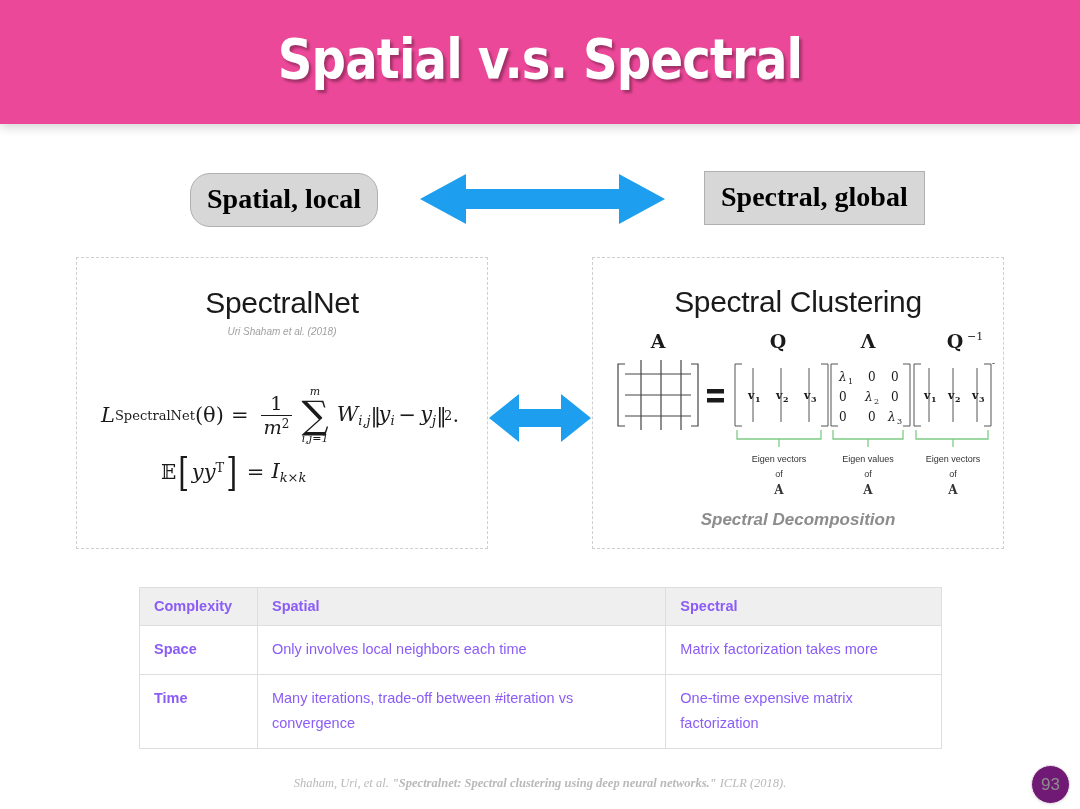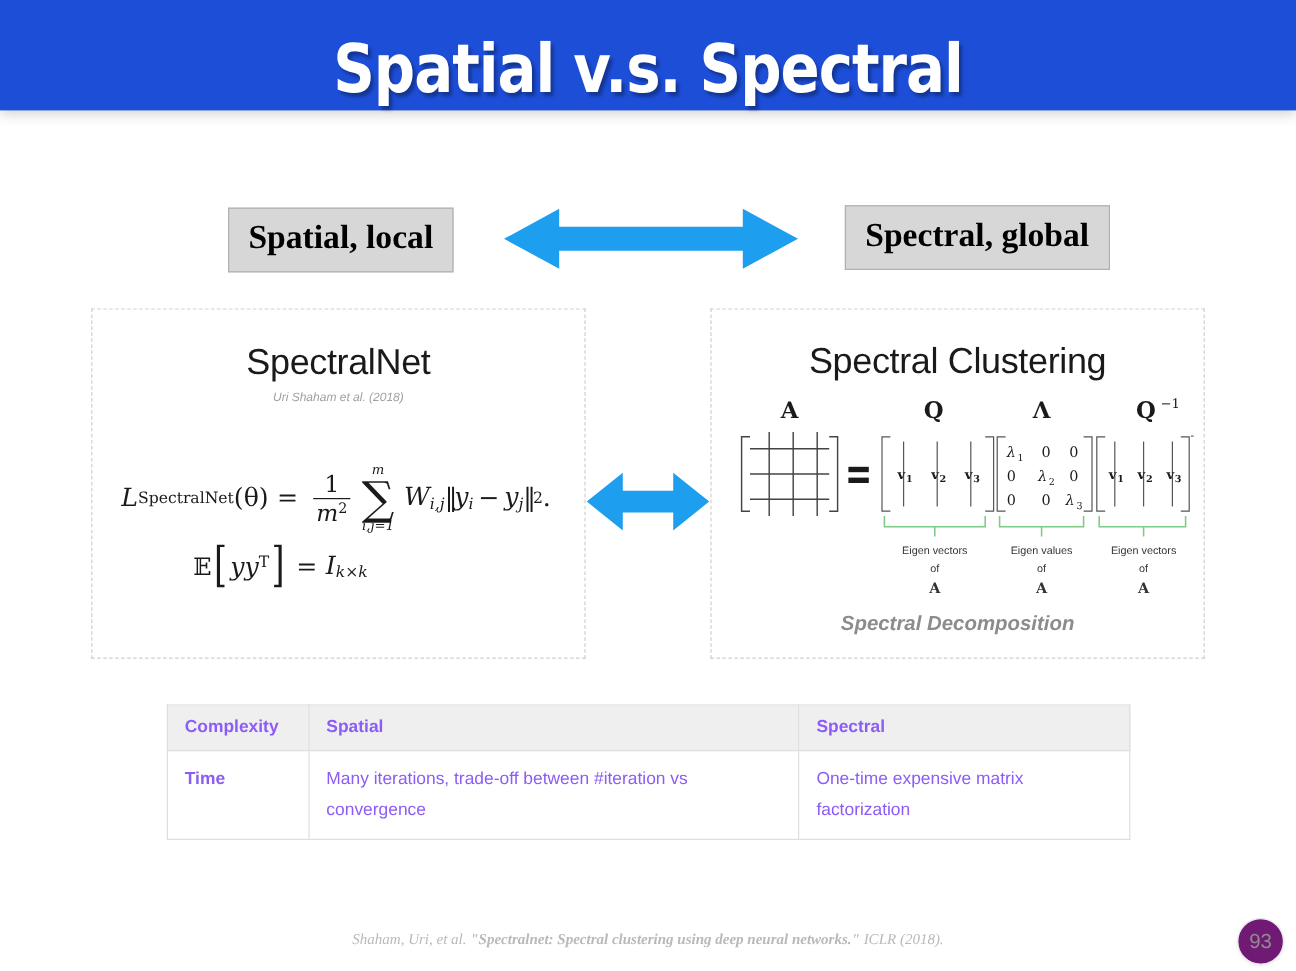--- a/index.html
+++ b/index.html
@@ -14,22 +14,22 @@
     overflow: hidden;
     font-family: "Liberation Sans", sans-serif;
     color: #111;
   }
 
   
   #banner {
     position: absolute;
     left: 0; top: 0;
     width: 1080px;
-    height: 92px;
-    background: #1d4ed8;
+    height: 124px;
+    background: #ec4899;
     box-shadow: 0 3px 10px rgba(0,0,0,0.18);
   }
   #banner-title {
     position: absolute;
     left: 0; right: 0;
     top: 26px;
     text-align: center;
     color: #ffffff;
     font-family: "DejaVu Sans", sans-serif;
     font-weight: bold;
@@ -47,21 +47,21 @@
     border: 1px solid #b0b0b0;
     font-family: "Liberation Serif", serif;
     font-weight: bold;
     font-size: 28px;
     color: #000;
     text-align: center;
     line-height: 1;
     padding: 11px 16px 13px 16px;
     white-space: nowrap;
   }
-  #tag-left  { left: 190px; top: 173px; }
+  #tag-left  { left: 190px; top: 173px; border-radius: 20px; }
   #tag-right { left: 704px; top: 171px; }
 
   #top-arrow {
     position: absolute;
     left: 420px;
     top: 172px;
     width: 245px;
     height: 54px;
   }
 
@@ -427,20 +427,25 @@
     </colgroup>
   <thead>
     <tr>
       <th class="hdr-first">Complexity</th>
       <th>Spatial</th>
       <th>Spectral</th>
     </tr>
   </thead>
   <tbody>
     <tr>
+      <td class="rowhead">Space</td>
+      <td>Only involves local neighbors each time</td>
+      <td>Matrix factorization takes more</td>
+    </tr>
+    <tr>
       <td class="rowhead">Time</td>
       <td>Many iterations, trade-off between #iteration vs convergence</td>
       <td>One-time expensive matrix factorization</td>
     </tr>
   </tbody>
 </table>
 
 <div id="citation">
   <span>Shaham, Uri, et al. </span><span class="cit-bold">"Spectralnet: Spectral clustering using deep neural networks."</span><span> ICLR (2018).</span>
 </div>

